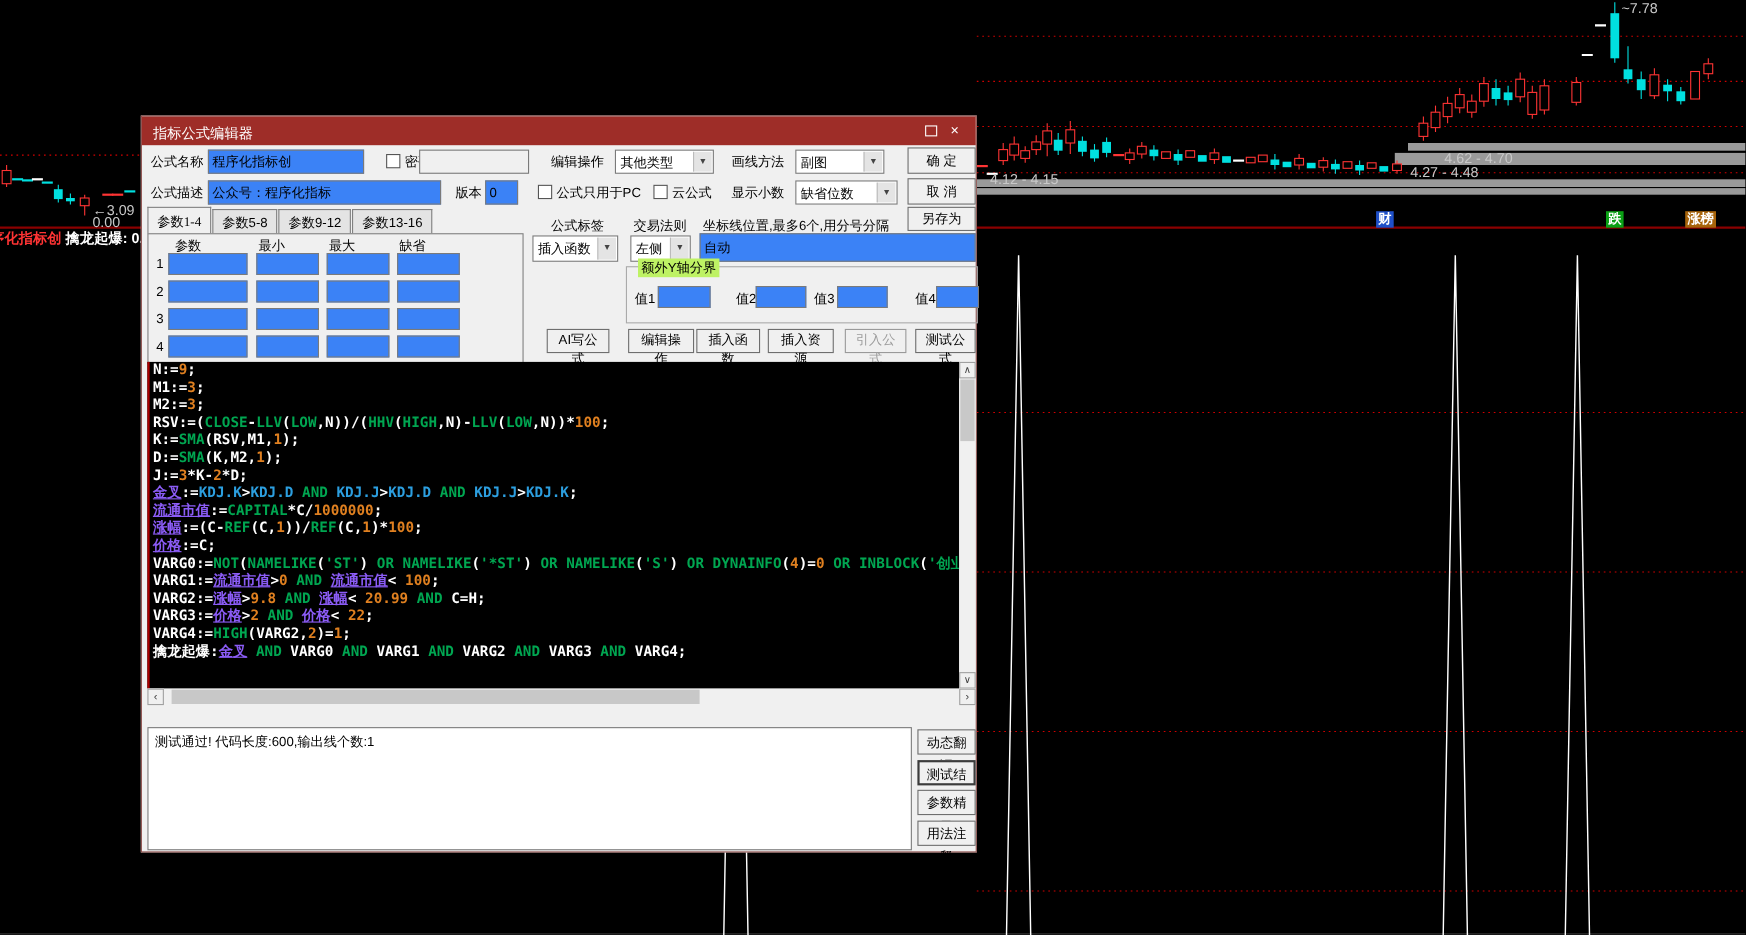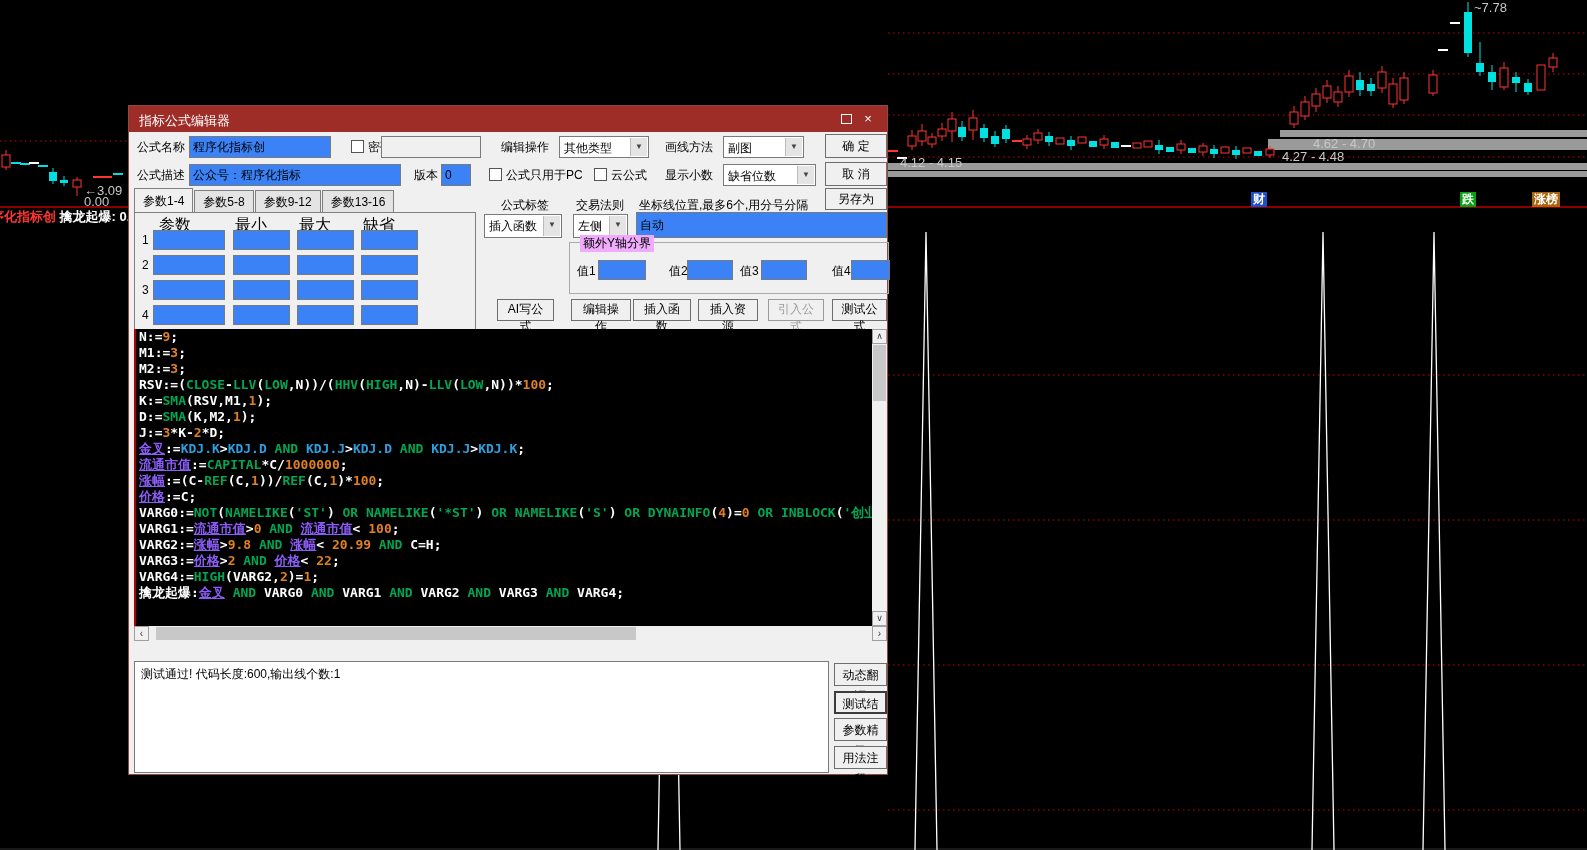--- a/index.html
+++ b/index.html
@@ -34,26 +34,26 @@
   .btn{position:absolute;background:#F0F0F0;border:1px solid #6e6e6e;font-size:12px;text-align:center;
     box-sizing:border-box;font-family:"Liberation Sans",sans-serif;}
   .btn.disabled{color:#9c9c9c;border-color:#9a9a9a;}
   .btn.pressed{border:2px solid #3c3c3c;}
   .cb{position:absolute;}
   .cb .box{display:inline-block;width:11px;height:11px;background:#fff;border:1px solid #555;
     vertical-align:-2px;margin-right:4px;}
   .tabstrip{position:absolute;left:5px;top:82px;height:24px;}
   .tab{display:inline-block;height:22px;line-height:22px;padding:0 8px;border:1px solid #808080;
     border-bottom:none;background:#E4E4E4;margin-right:1px;vertical-align:bottom;}
-  .tab.active{background:#F0F0F0;height:24px;line-height:24px;font-weight:normal;position:relative;top:0px;}
+  .tab.active{background:#F0F0F0;height:24px;line-height:24px;font-weight:normal;position:relative;top:0px;font-family:Liberation Serif, serif;}
   #param-panel{position:absolute;left:5px;top:106px;width:340px;height:117px;border:1px solid #808080;background:#F0F0F0;}
-  #param-panel .hdr{position:absolute;top:2px;font-size:16px;}
+  #param-panel .hdr{position:absolute;top:2px;font-size:12px;}
   .prow-num{position:absolute;font-size:12px;}
   #groupbox{position:absolute;left:440px;top:136px;width:318px;height:50px;border:1px solid #aaa;}
-  #groupbox .gtitle{position:absolute;left:10px;top:-8px;background:#f0abfc;padding:0 3px;}
+  #groupbox .gtitle{position:absolute;left:10px;top:-8px;background:#bef264;padding:0 3px;}
   
   #code-area{position:absolute;left:5px;top:223px;width:738px;height:297px;background:#000;
     border-left:2px solid #B00000;box-sizing:border-box;overflow:hidden;}
   .code-line{white-space:pre;font-family:"DejaVu Sans Mono",monospace;font-size:13px;line-height:16px;
     font-weight:bold;padding-left:3px;}
   .tok-w{color:#FFFFFF;} .tok-n{color:#E08020;} .tok-f{color:#00A651;}
   .tok-v{color:#8b5cf6;text-decoration:underline;} .tok-k{color:#2C9FE0;}
   .sb{position:absolute;background:#F0F0F0;}
   .sb .sbtn{position:absolute;background:#F0F0F0;border:1px solid #a0a0a0;color:#404040;
     text-align:center;box-sizing:border-box;}

